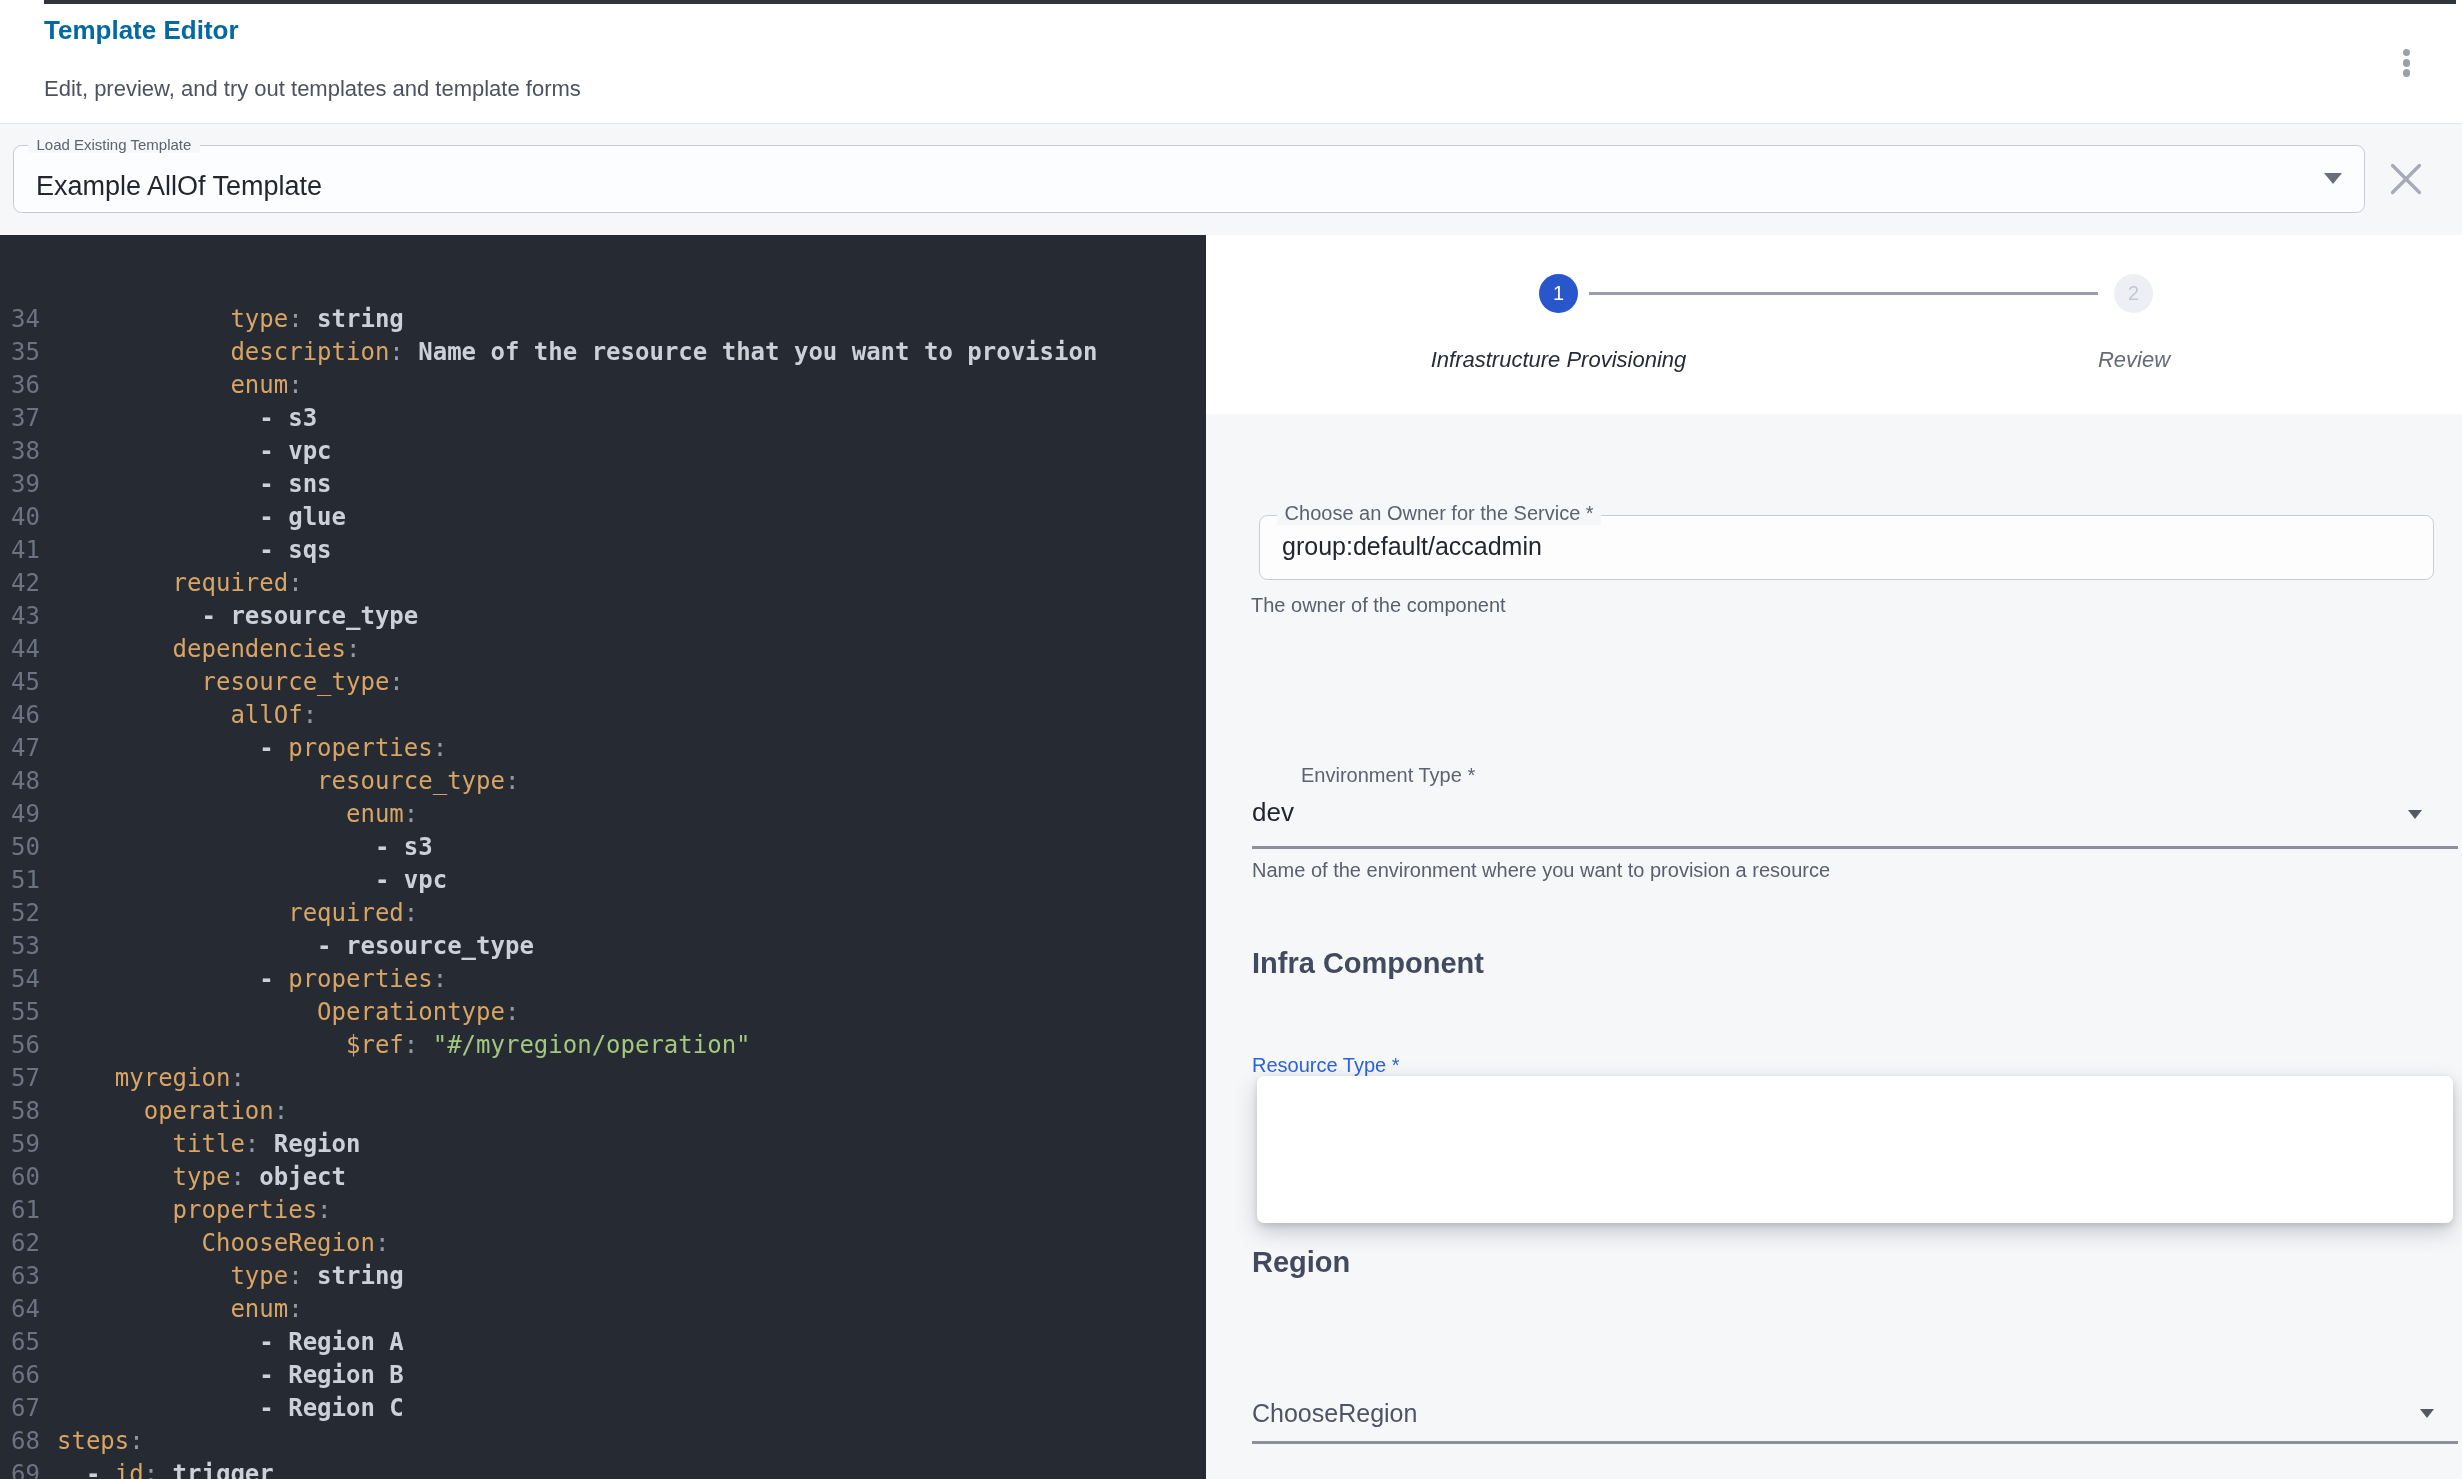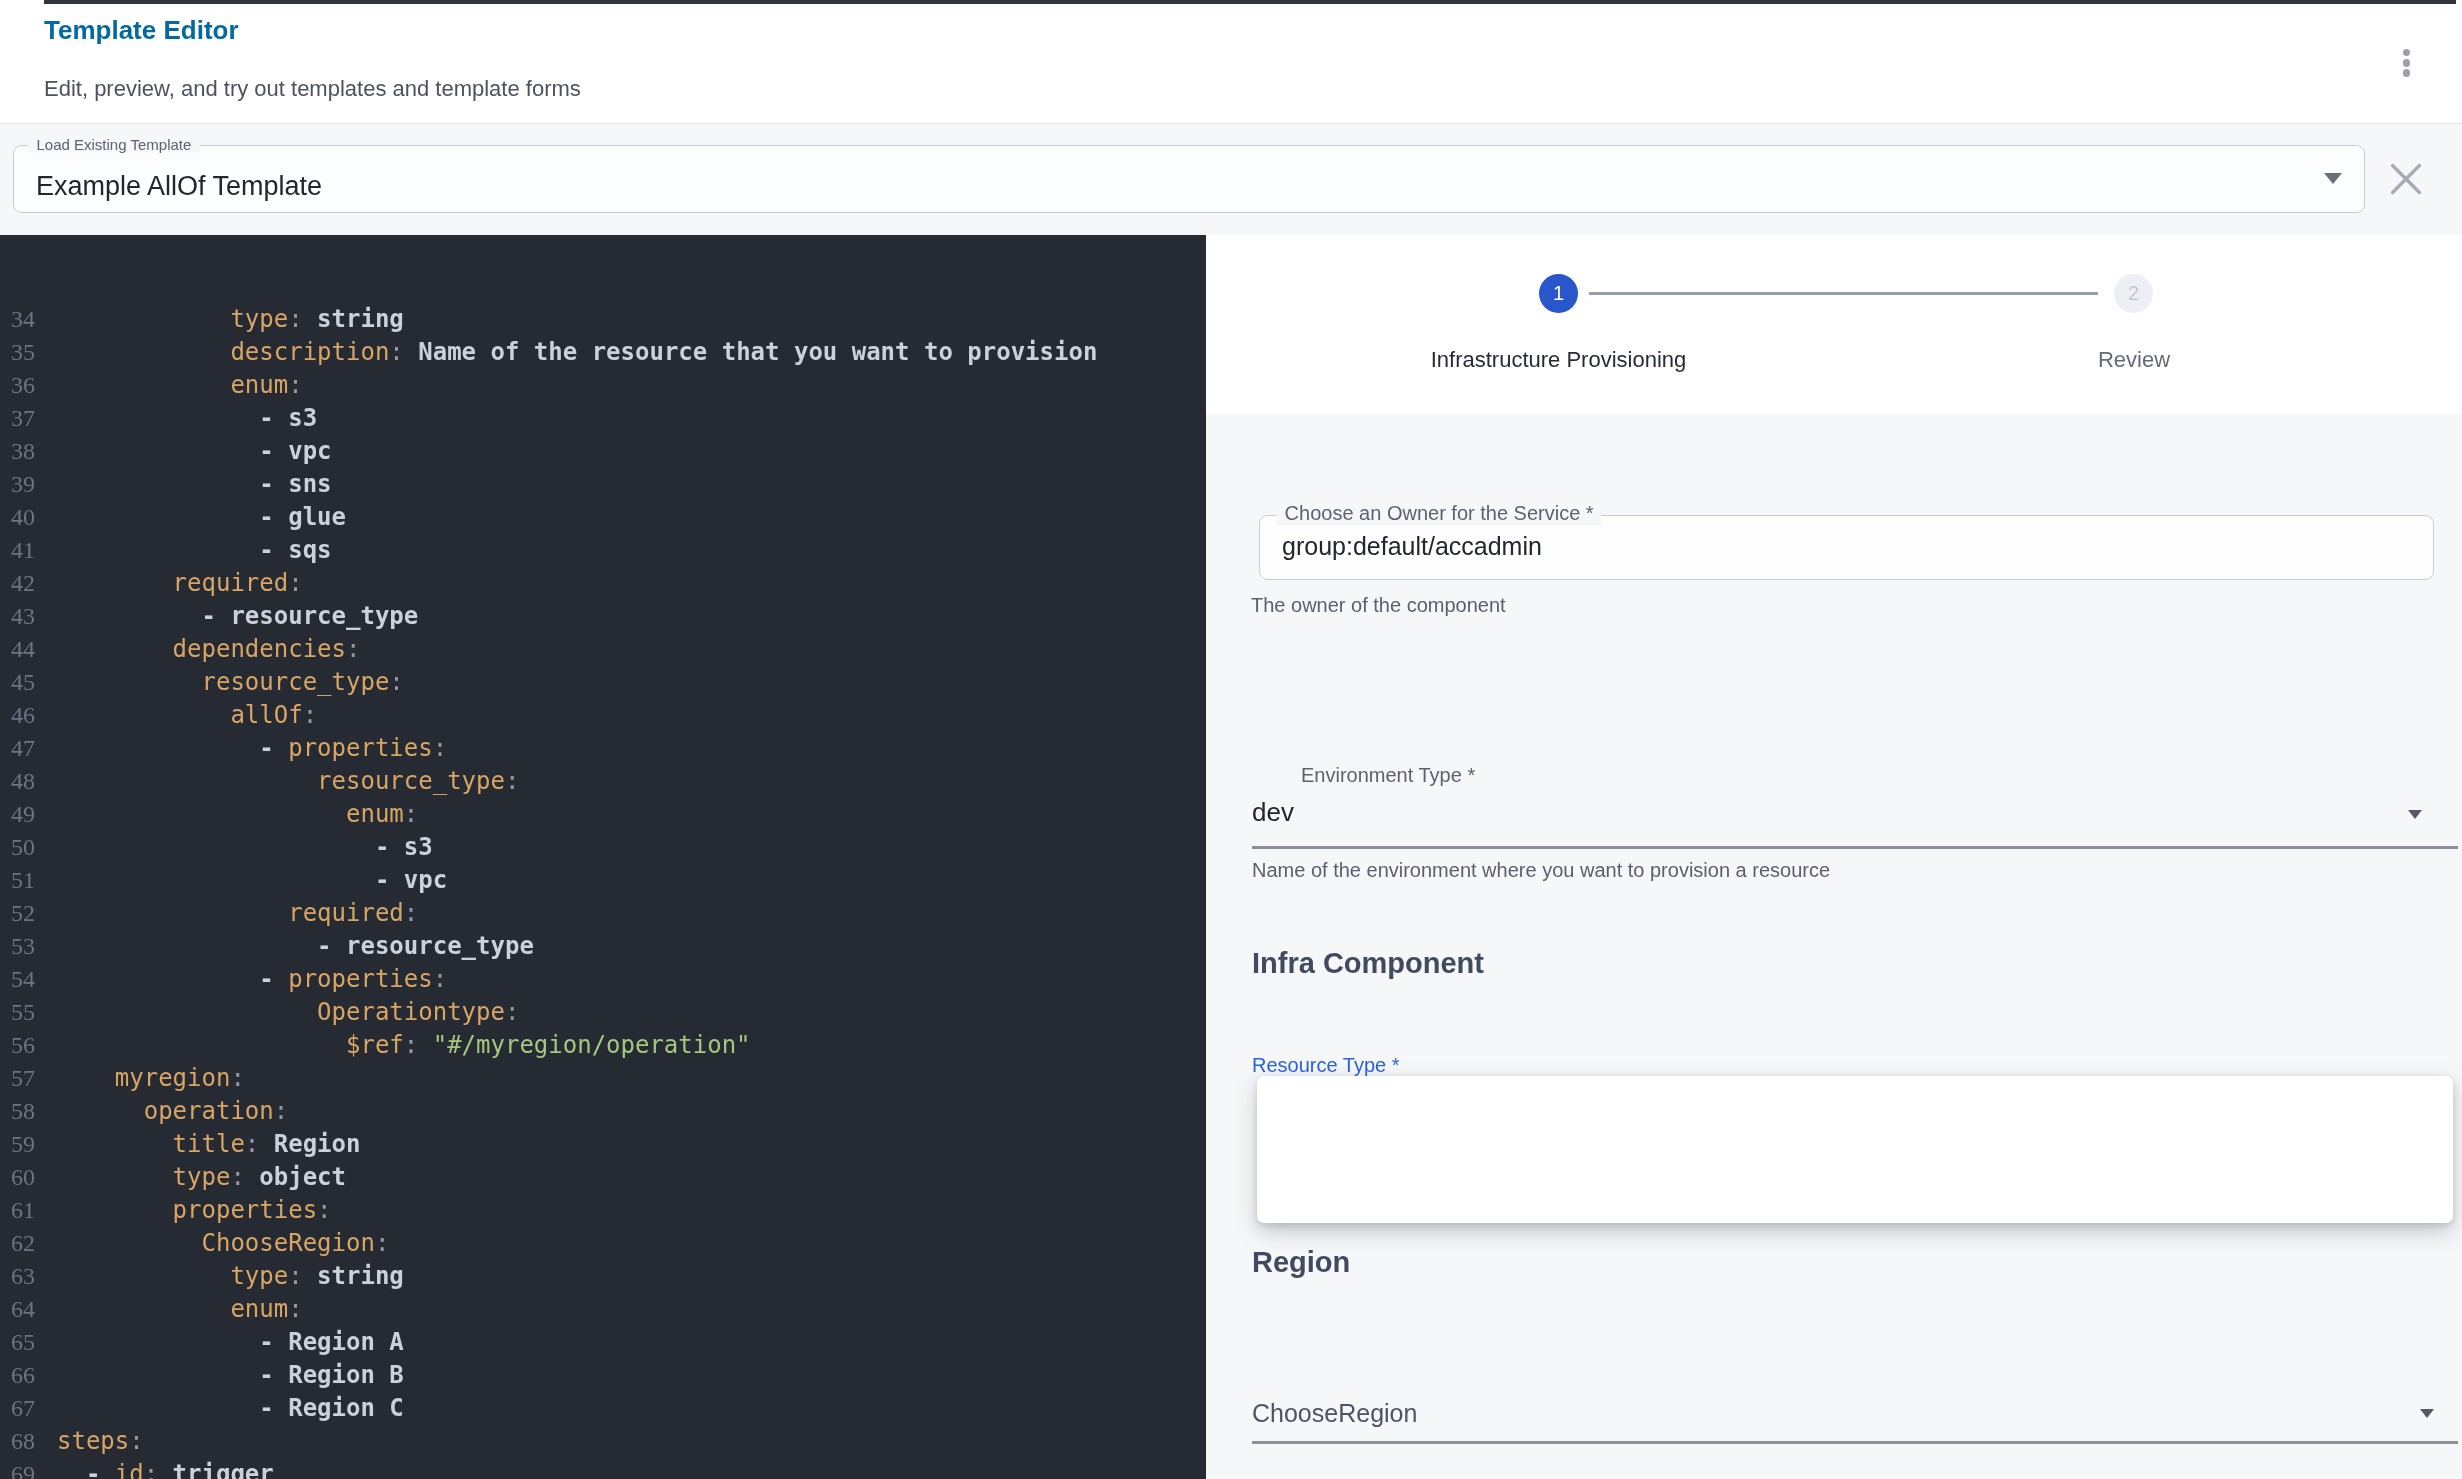--- a/index.html
+++ b/index.html
@@ -29,39 +29,39 @@
   .caret-sm{width:0;height:0;border-left:7.6px solid transparent;border-right:7.6px solid transparent;
             border-top:9.3px solid #555963;}
   .loader-caret{left:2324px;top:173px;}
   .clear-x{left:2385px;top:158px;width:42px;height:42px;cursor:pointer;}
 
   
   .editor{left:0;top:235px;width:1206px;height:1245px;background:var(--editor-bg,#262a32);
           font-family:"DejaVu Sans Mono", monospace;font-size:24px;line-height:33px;
           white-space:pre;overflow:hidden;padding-top:1.7px;box-sizing:border-box;cursor:text;}
   .code-row{height:33px;}
-  .ln{display:inline-block;width:46px;padding-left:11px;color:var(--c-ln,#6c7483);font-family:Liberation Serif, serif;}
+  .ln{display:inline-block;width:46px;padding-left:11px;color:var(--c-ln,#6c7483);}
   .tk-key{color:var(--c-key,#d8a565);}
   .tk-pn{color:#919aa6;}
   .tk-val{color:var(--c-val,#ccd1d9);font-weight:bold;}
   .tk-str{color:var(--c-str,#a3c880);}
   .ed-scroll{left:1209px;top:792px;width:13.5px;height:646px;border-radius:6.8px;background:#d3d4d8;cursor:grab;}
 
   
   .preview-top{left:1206px;top:235px;width:1257px;height:179px;background:#ffffff;}
   .preview-body{left:1206px;top:414px;width:1257px;height:1065px;background:#f6f7f9;}
 
   
   .step-circle{width:39px;height:39px;border-radius:50%;font-size:20px;display:flex;
                align-items:center;justify-content:center;cursor:pointer;}
   .step-circle.active{background:var(--accent,#2a56cb);color:#fff;}
   .step-circle.inactive{background:#edeff4;color:#c3c7d2;}
   .step1{left:1539px;top:274px;} .step2{left:2114px;top:274px;}
   .connector{left:1589px;top:292px;width:509px;height:3.4px;background:#999daa;}
-  .step-label{top:347px;font-size:22px;text-align:center;cursor:pointer;}
+  .step-label{top:347px;font-size:22px;text-align:center;cursor:pointer;font-style:italic;}
   .step-label.active{left:1381px;width:355px;color:#262b38;}
   .step-label.inactive{left:2007px;width:254px;color:#666b79;}
 
   
   .owner-box{left:1259px;top:515px;width:1175px;height:65px;border:1.7px solid #c9ccd4;border-radius:8.5px;
              background:#fdfdfe;box-sizing:border-box;cursor:text;}
   .owner-label{left:1277px;top:515px;transform:translateY(-55%);background:#f6f7f9;padding:0 7.6px;
                font-size:20px;color:#5d6271;}
   .owner-value{left:1282px;top:532px;font-size:25px;color:#23262f;}
   .helper{font-size:20px;color:#5a5f6d;}

